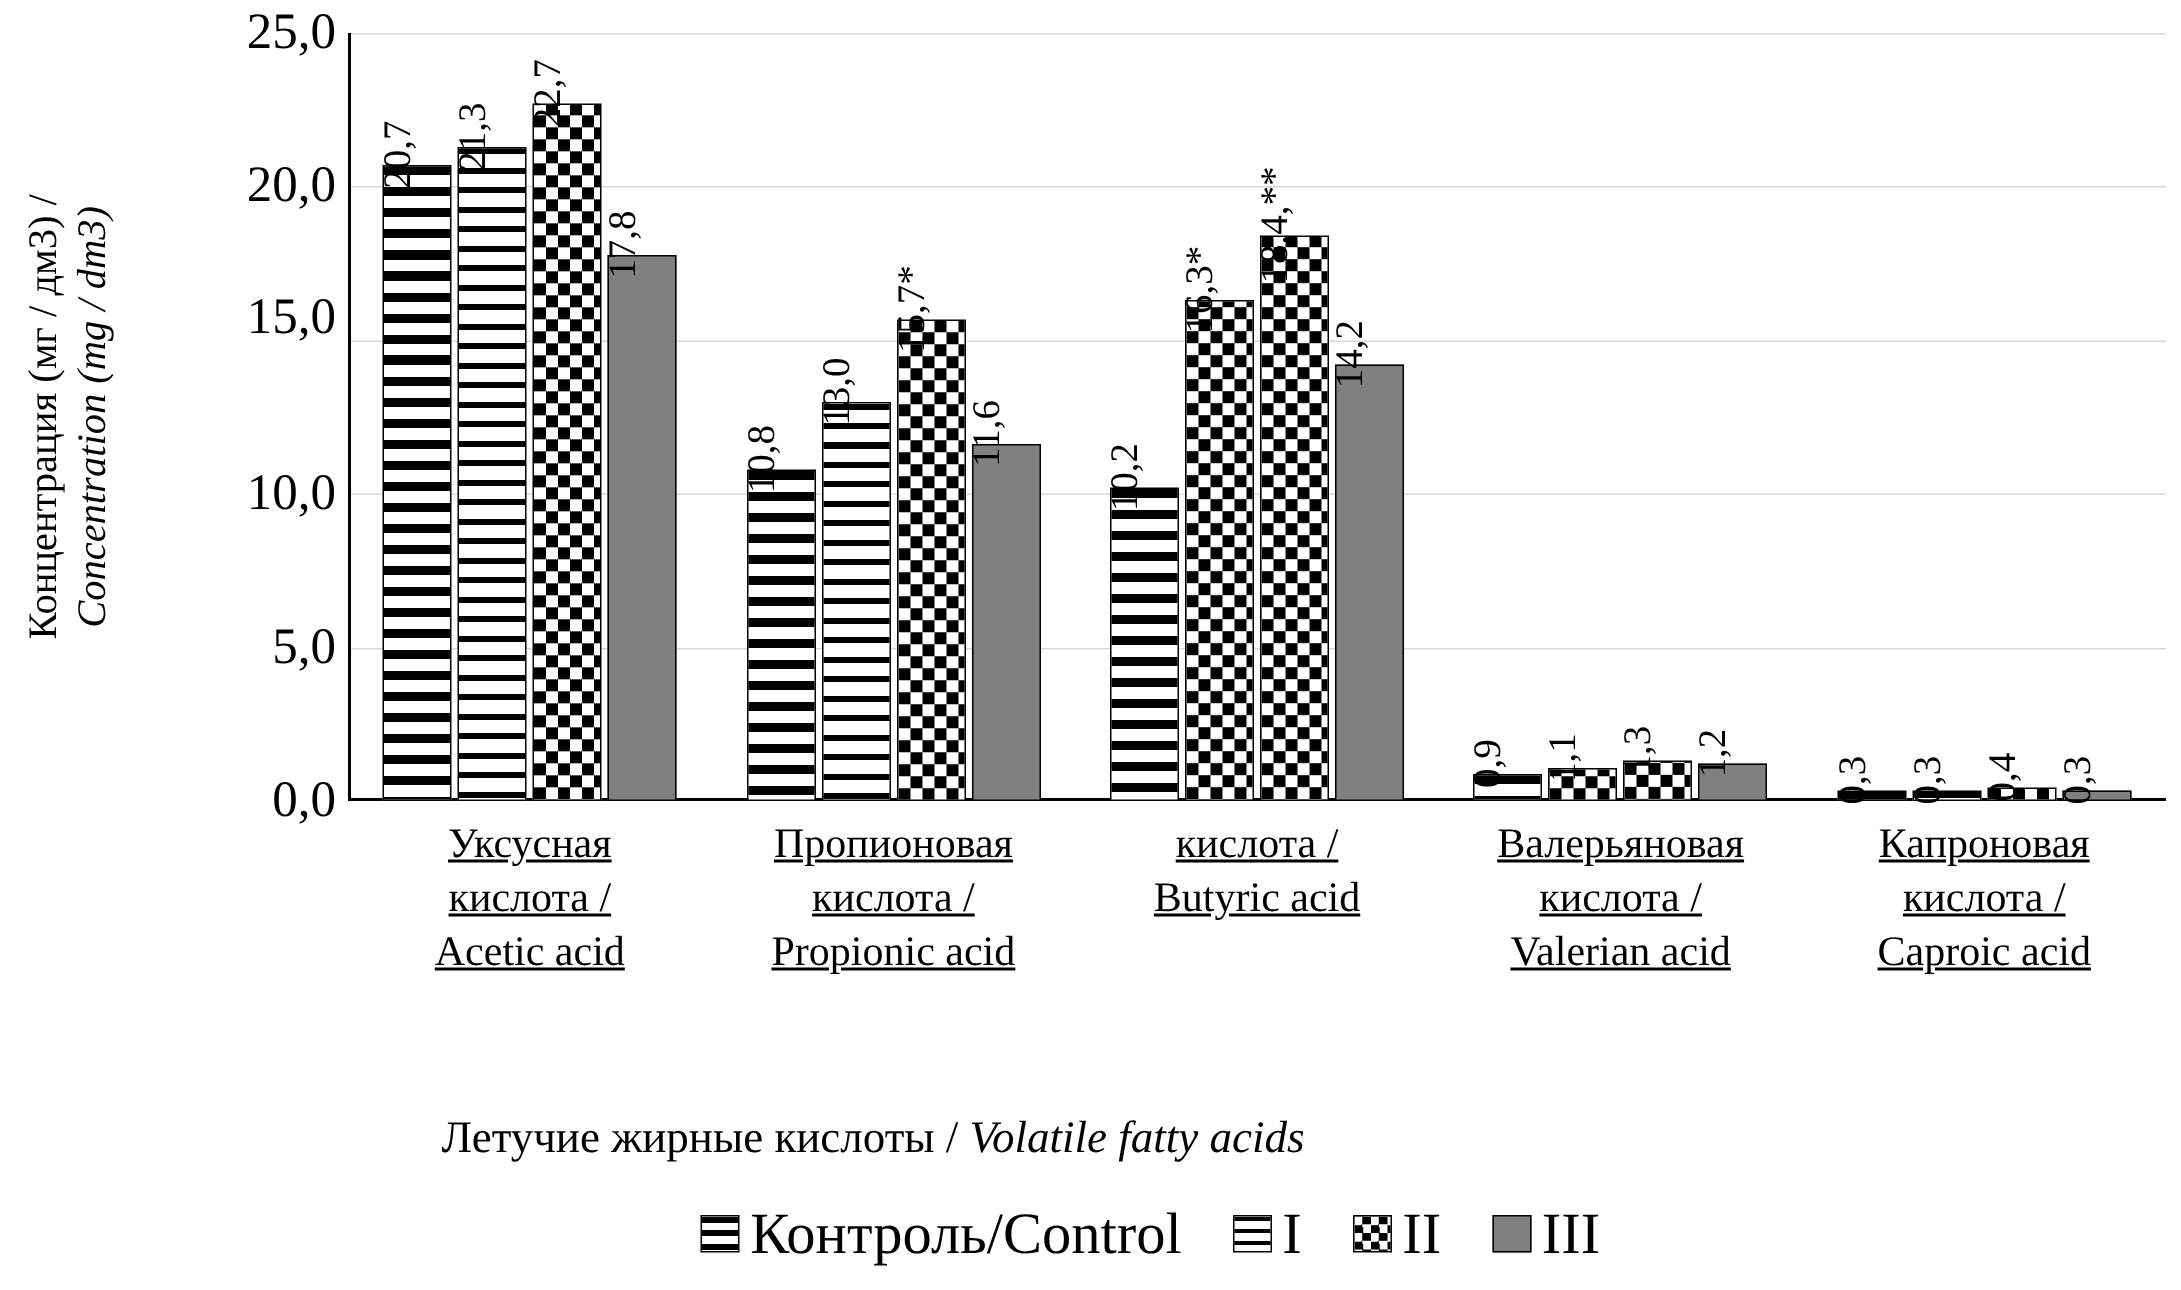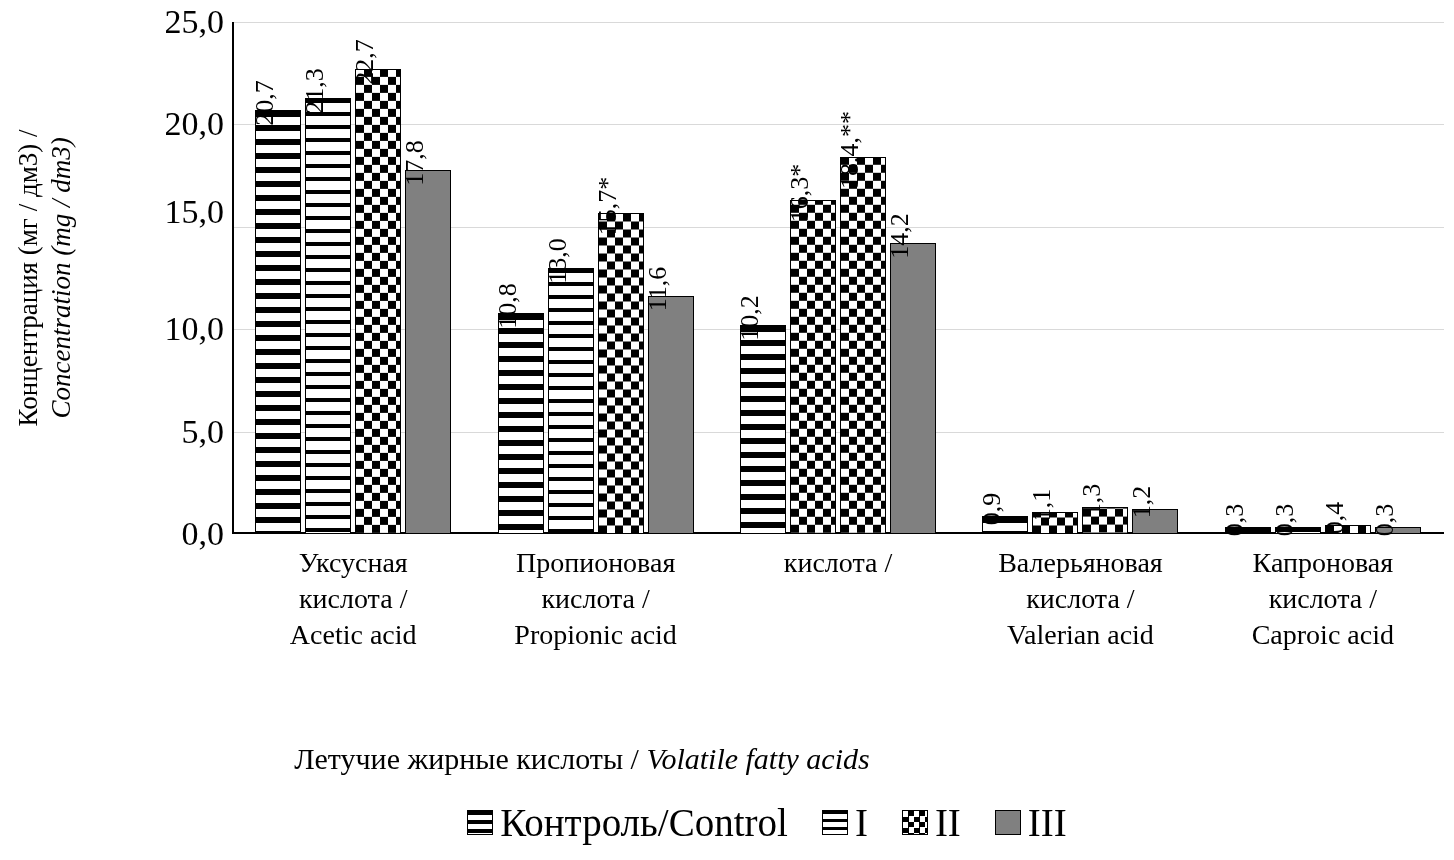--- a/index.html
+++ b/index.html
@@ -177,20 +177,21 @@
     left: 232px;
     top: 545px;
     width: 1212px;
     display: flex;
   }
   .cat-label {
     flex: 1 1 0;
     text-align: center;
     font-size: 28px;
     line-height: 1.28;
+    text-decoration: underline;
   }
   .cat-label .en {
     font-family: "Liberation Serif", serif;
   }
 
   
   .x-axis-title {
     position: absolute;
     left: 0;
     top: 742px;
@@ -448,20 +449,21 @@
       <div>кислота /</div>
       <div class="en">Acetic acid</div>
     </div>
     <div class="cat-label">
       <div>Пропионовая</div>
       <div>кислота /</div>
       <div class="en">Propionic acid</div>
     </div>
     <div class="cat-label">
       <div>кислота /</div>
+      <div class="en">Butyric acid</div>
     </div>
     <div class="cat-label">
       <div>Валерьяновая</div>
       <div>кислота /</div>
       <div class="en">Valerian acid</div>
     </div>
     <div class="cat-label">
       <div>Капроновая</div>
       <div>кислота /</div>
       <div class="en">Caproic acid</div>

